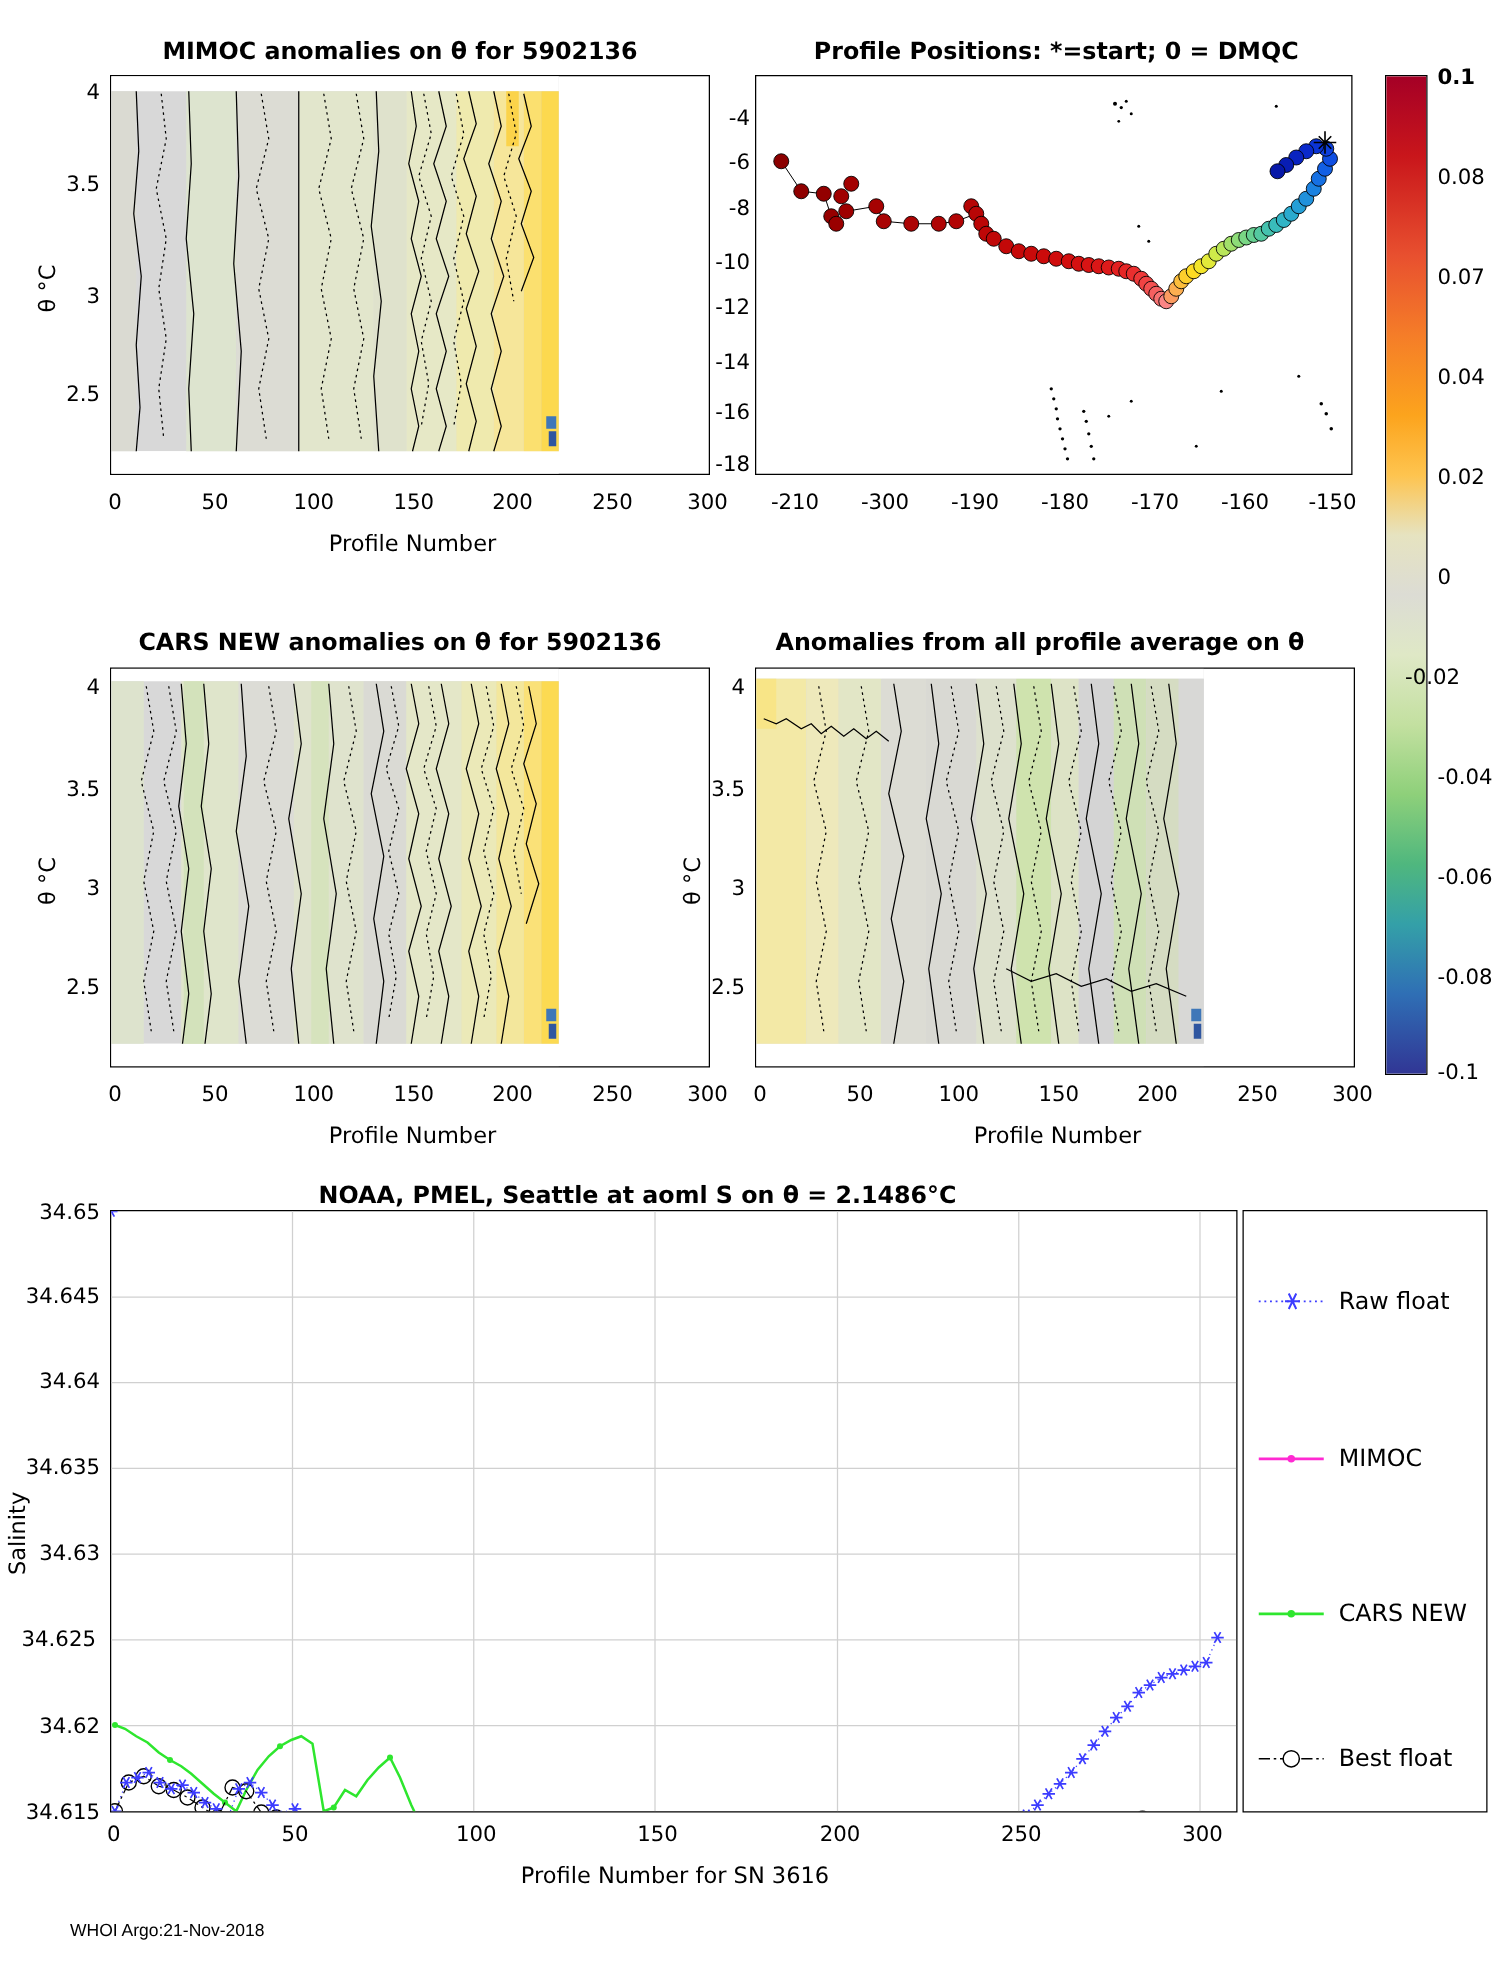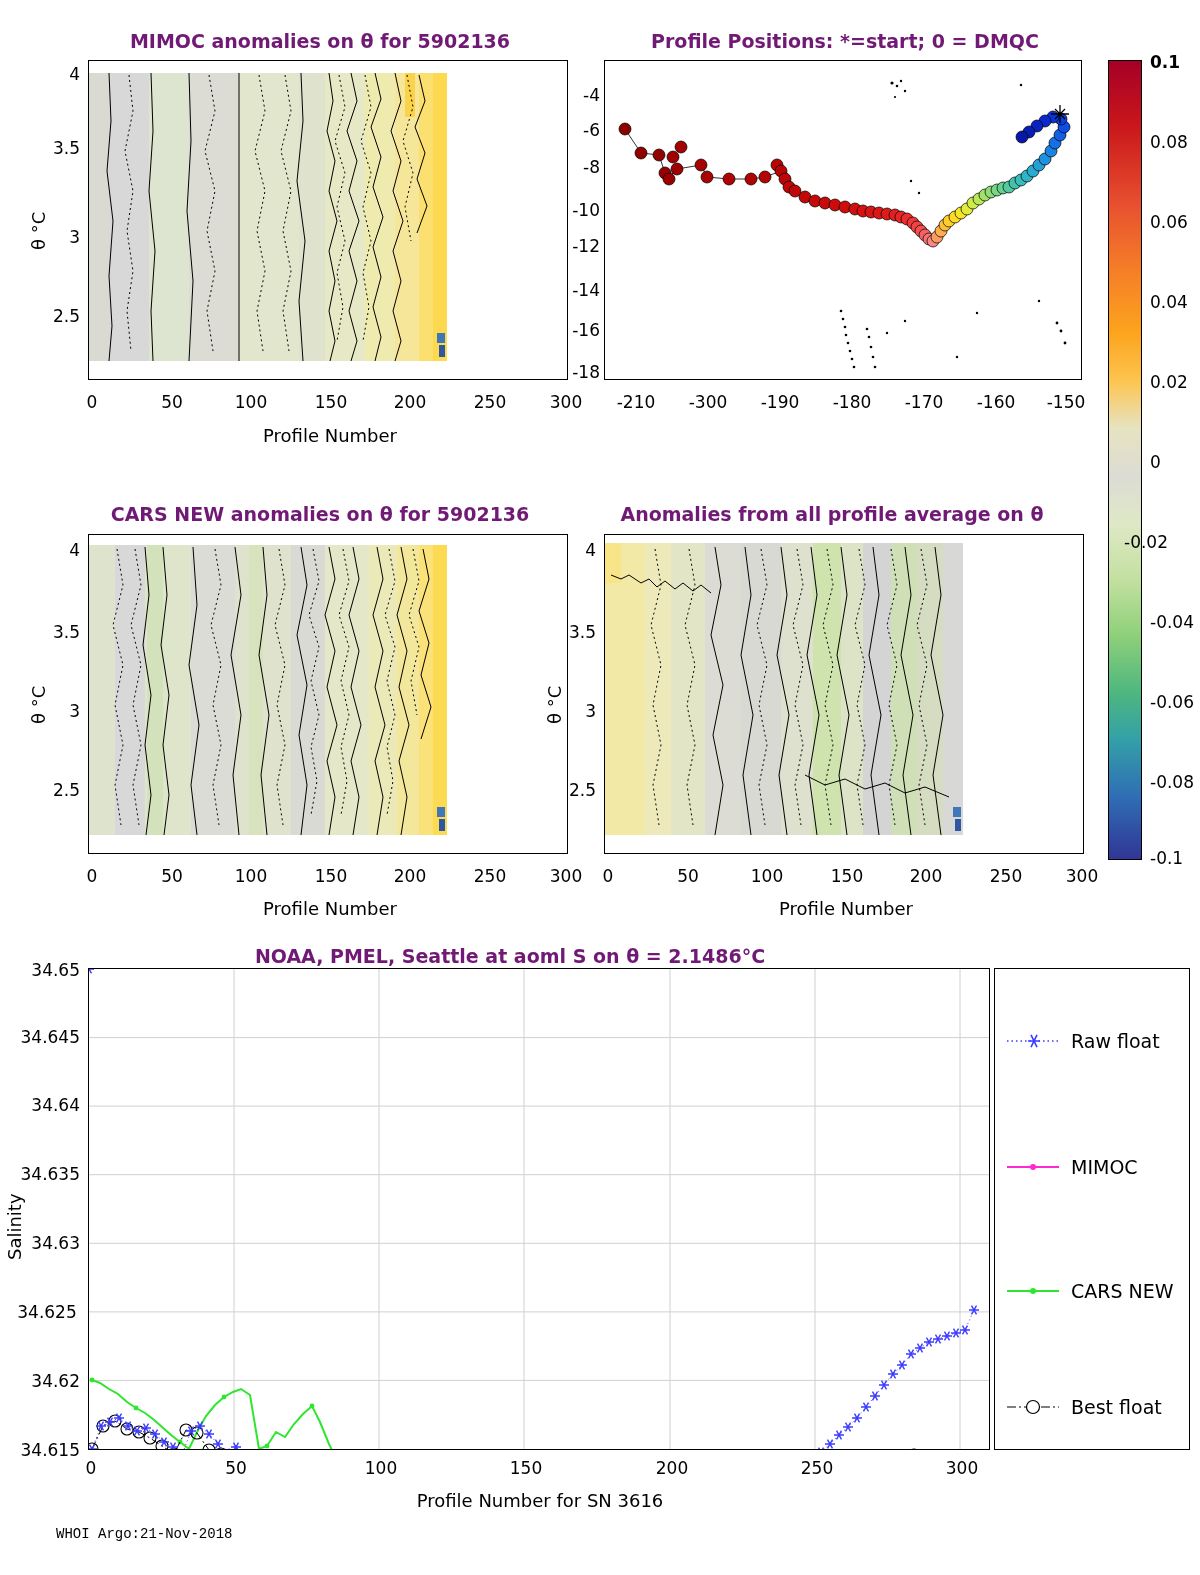--- a/index.html
+++ b/index.html
@@ -3,28 +3,28 @@
 <meta charset="utf-8">
 <style>
   html,body{margin:0;padding:0;}
   body{
     width:1200px;height:1575px;background:#ffffff;
     font-family:"DejaVu Sans", sans-serif;
     position:relative;overflow:hidden;
   }
   .panel{position:absolute;}
   .axis-box{position:absolute;border:1px solid #000;background:#fff;box-sizing:border-box;}
-  .title{position:absolute;font-weight:bold;font-size:19px;color:#701a75;text-align:center;white-space:nowrap;}
+  .title{position:absolute;font-weight:bold;font-size:19px;color:#000000;text-align:center;white-space:nowrap;}
   .axlabel{position:absolute;font-size:18px;color:#000;text-align:center;white-space:nowrap;}
   .tick{position:absolute;font-size:17px;color:#000;white-space:nowrap;}
   .tick.x{transform:translateX(-50%);text-align:center;}
   .tick.y{transform:translateY(-50%);text-align:right;}
   .tick.yl{transform:translateY(-50%);text-align:left;}
   .ylabel{position:absolute;font-size:18px;color:#000;transform-origin:0 0;white-space:nowrap;}
-  .footer{position:absolute;font-size:14px;color:#000;font-family:Liberation Mono, monospace;}
+  .footer{position:absolute;font-size:14px;color:#000;font-family:Liberation Sans, sans-serif;margin-top:10px;}
   .cb-frame{position:absolute;border:1px solid #000;box-sizing:border-box;}
   svg{display:block;}
   .legendbox{position:absolute;border:1px solid #000;background:#fff;box-sizing:border-box;}
   .legend-text{position:absolute;font-size:19px;color:#000;white-space:nowrap;transform:translateY(-50%);}
 </style>
 </head>
 <body>
 
 <div class="panel">
   <div class="title" style="left:40px;top:30px;width:560px;">MIMOC anomalies on θ  for 5902136</div>
@@ -246,21 +246,21 @@
           <stop offset="85%" stop-color="#34a0a8"></stop>
           <stop offset="92%" stop-color="#2f6fb5"></stop>
           <stop offset="100%" stop-color="#313695"></stop>
         </linearGradient>
       </defs>
       <rect x="0" y="0" width="32" height="798" fill="url(#cbgrad)"></rect>
     </svg>
   </div>
   <div class="tick yl" style="left:1150px;top:62px;font-weight:bold;">0.1</div>
   <div class="tick yl" style="left:1150px;top:142px;">0.08</div>
-  <div class="tick yl" style="left:1150px;top:222px;">0.06</div>
+  <div class="tick yl" style="left:1150px;top:222px;">0.07</div>
   <div class="tick yl" style="left:1150px;top:302px;">0.04</div>
   <div class="tick yl" style="left:1150px;top:382px;">0.02</div>
   <div class="tick yl" style="left:1150px;top:462px;">0</div>
   <div class="tick yl" style="left:1124px;top:542px;">-0.02</div>
   <div class="tick yl" style="left:1150px;top:622px;">-0.04</div>
   <div class="tick yl" style="left:1150px;top:702px;">-0.06</div>
   <div class="tick yl" style="left:1150px;top:782px;">-0.08</div>
   <div class="tick yl" style="left:1150px;top:858px;">-0.1</div>
 </div>
 

